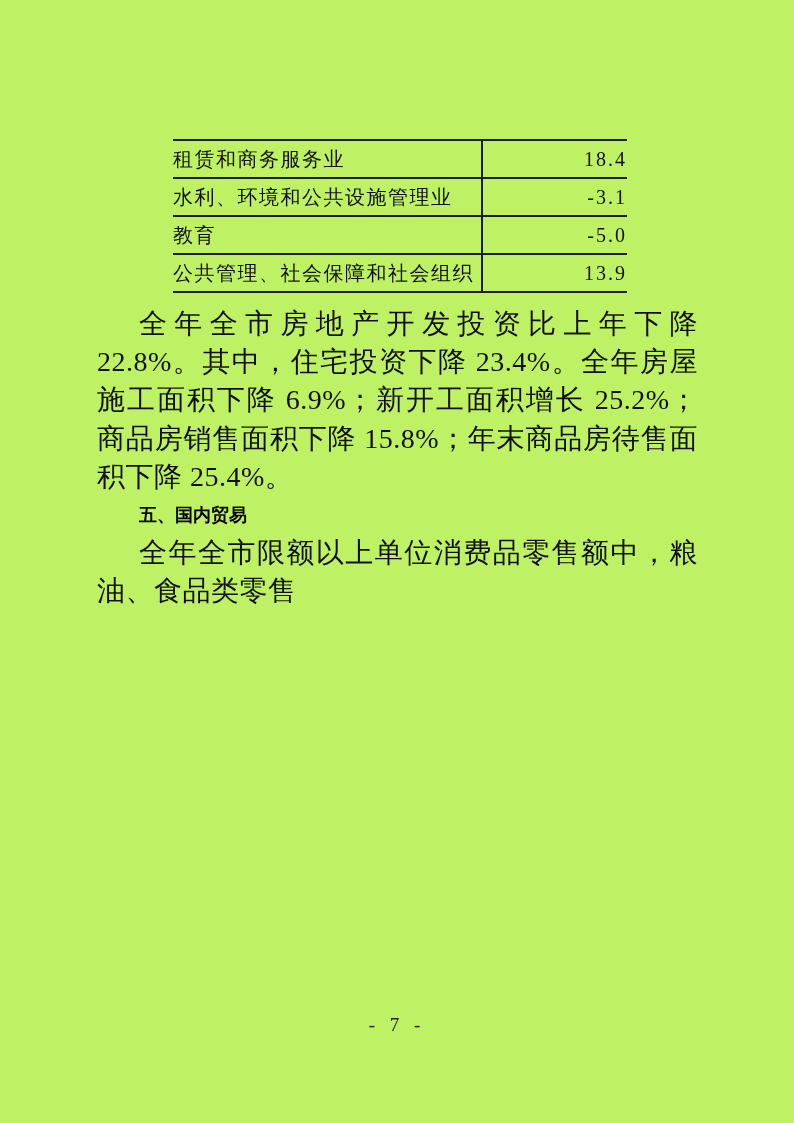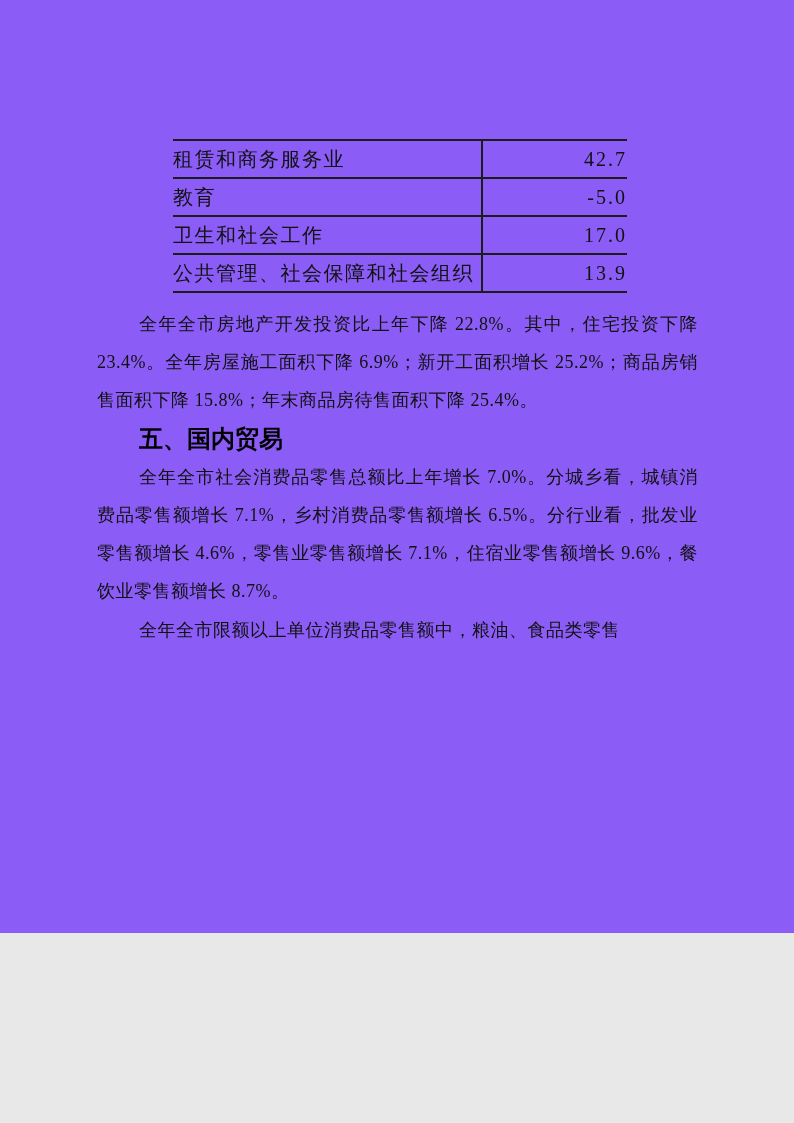--- a/index.html
+++ b/index.html
@@ -1,21 +1,21 @@
 <!DOCTYPE html>
 <html><head>
 <meta charset="utf-8">
 <style>
   html, body { margin: 0; padding: 0; background: #e8e8e8; }
   .page {
     position: relative;
     width: 794px;
-    height: 933px;
+    height: 1123px;
     margin: 0 auto;
-    background: #8b5cf6;
+    background: #bef264;
     color: #111111;
     font-family: "Liberation Serif", "DejaVu Serif", serif;
     overflow: hidden;
   }
   .content {
     position: absolute;
     left: 97px;
     top: 139px;
     width: 601px;
   }
@@ -45,29 +45,29 @@
   .cell-value {
     text-align: right;
     padding-right: 8px;
     letter-spacing: 2px;
     font-family: "Liberation Serif", "DejaVu Serif", serif;
   }
   
   .text-block { margin-top: 12px; }
   .para {
     margin: 0;
-    font-size: 18px;
+    font-size: 28px;
     line-height: 38.2px;
     text-align: justify;
     text-indent: 42px;
     letter-spacing: 0.5px;
   }
   .section-heading {
     margin: 0;
-    font-size: 24px;
+    font-size: 18px;
     line-height: 38.2px;
     text-indent: 42px;
     font-weight: bold;
     color: #000000;
     font-family: "Liberation Sans", "DejaVu Sans", sans-serif;
   }
   .page-footer {
     position: absolute;
     top: 1014px;
     left: 0;
@@ -81,40 +81,39 @@
 </head>
 <body>
 
 <div class="page">
   <div class="content">
 
     <table class="data-table">
       <tbody>
         <tr>
           <td class="cell-label">租赁和商务服务业</td>
-          <td class="cell-value">42.7</td>
+          <td class="cell-value">18.4</td>
+        </tr>
+        <tr>
+          <td class="cell-label">水利、环境和公共设施管理业</td>
+          <td class="cell-value">-3.1</td>
         </tr>
         <tr>
           <td class="cell-label">教育</td>
           <td class="cell-value">-5.0</td>
-        </tr>
-        <tr>
-          <td class="cell-label">卫生和社会工作</td>
-          <td class="cell-value">17.0</td>
         </tr>
         <tr>
           <td class="cell-label">公共管理、社会保障和社会组织</td>
           <td class="cell-value">13.9</td>
         </tr>
       </tbody>
     </table>
 
     <div class="text-block">
       <p class="para">全年全市房地产开发投资比上年下降 22.8%。其中，住宅投资下降 23.4%。全年房屋施工面积下降 6.9%；新开工面积增长 25.2%；商品房销售面积下降 15.8%；年末商品房待售面积下降 25.4%。</p>
       <h3 class="section-heading">五、国内贸易</h3>
-      <p class="para">全年全市社会消费品零售总额比上年增长 7.0%。分城乡看，城镇消费品零售额增长 7.1%，乡村消费品零售额增长 6.5%。分行业看，批发业零售额增长 4.6%，零售业零售额增长 7.1%，住宿业零售额增长 9.6%，餐饮业零售额增长 8.7%。</p>
       <p class="para">全年全市限额以上单位消费品零售额中，粮油、食品类零售</p>
     </div>
 
   </div>
 
   <div class="page-footer">- 7 -</div>
 </div>
 
 </body></html>

